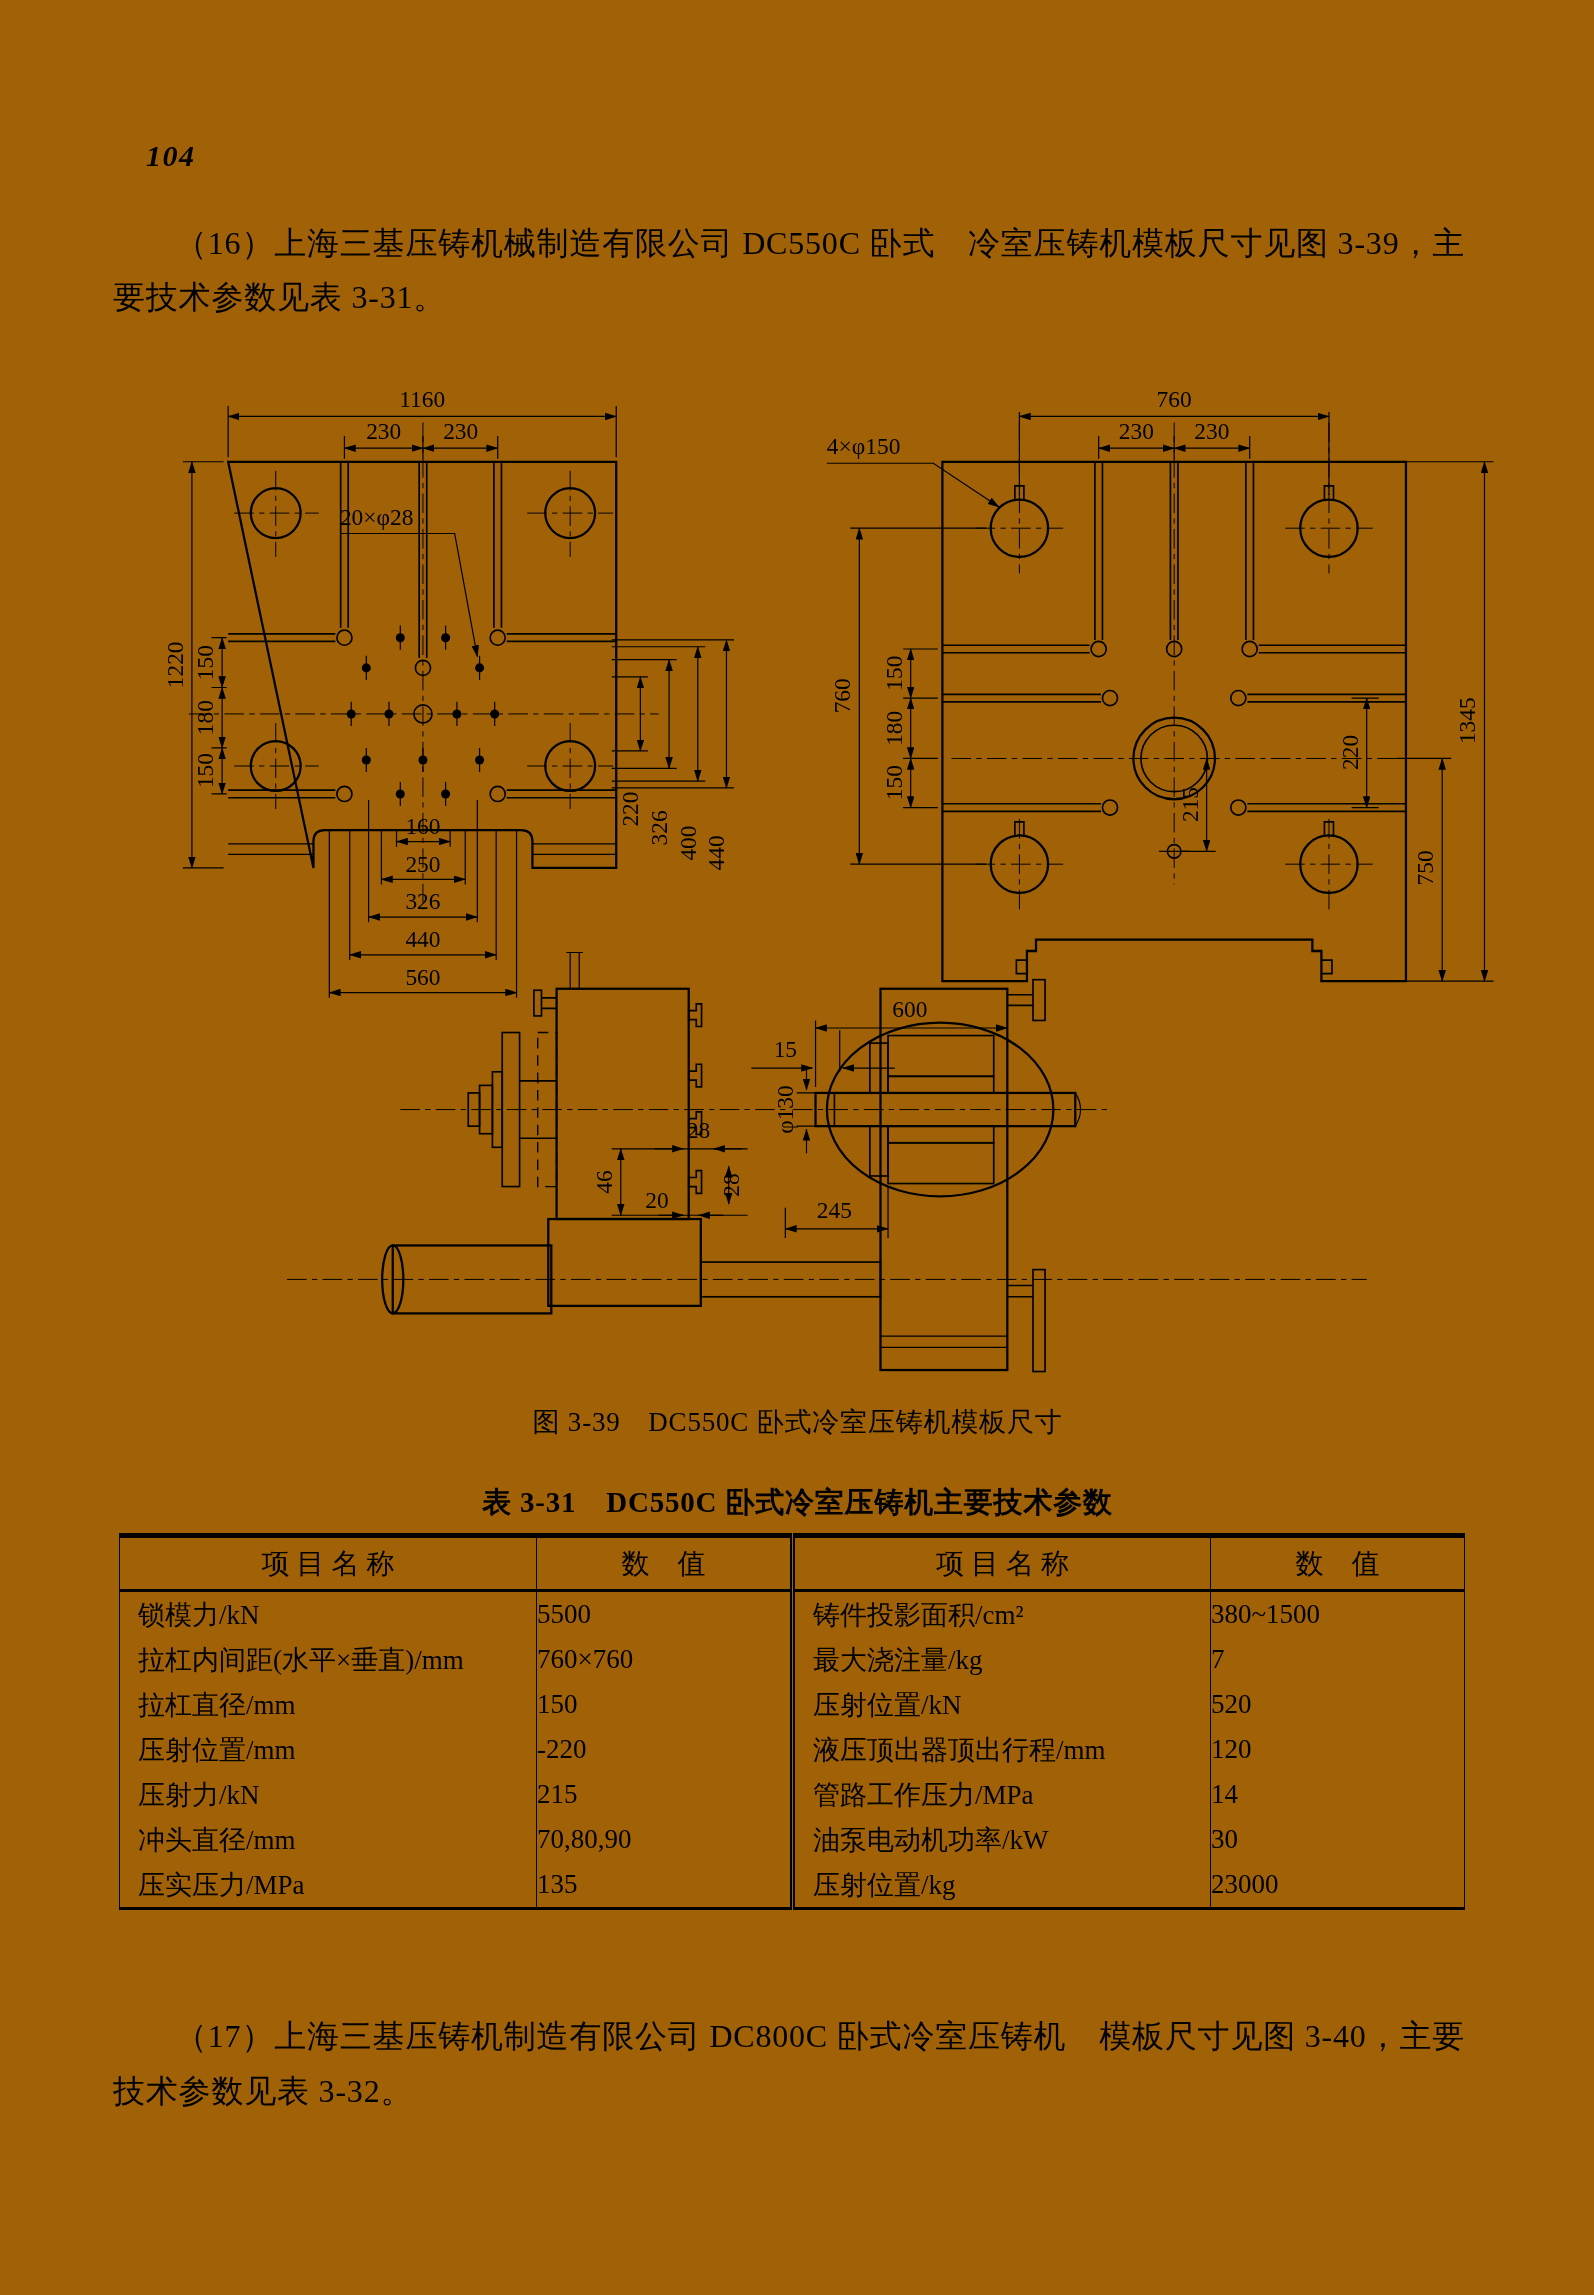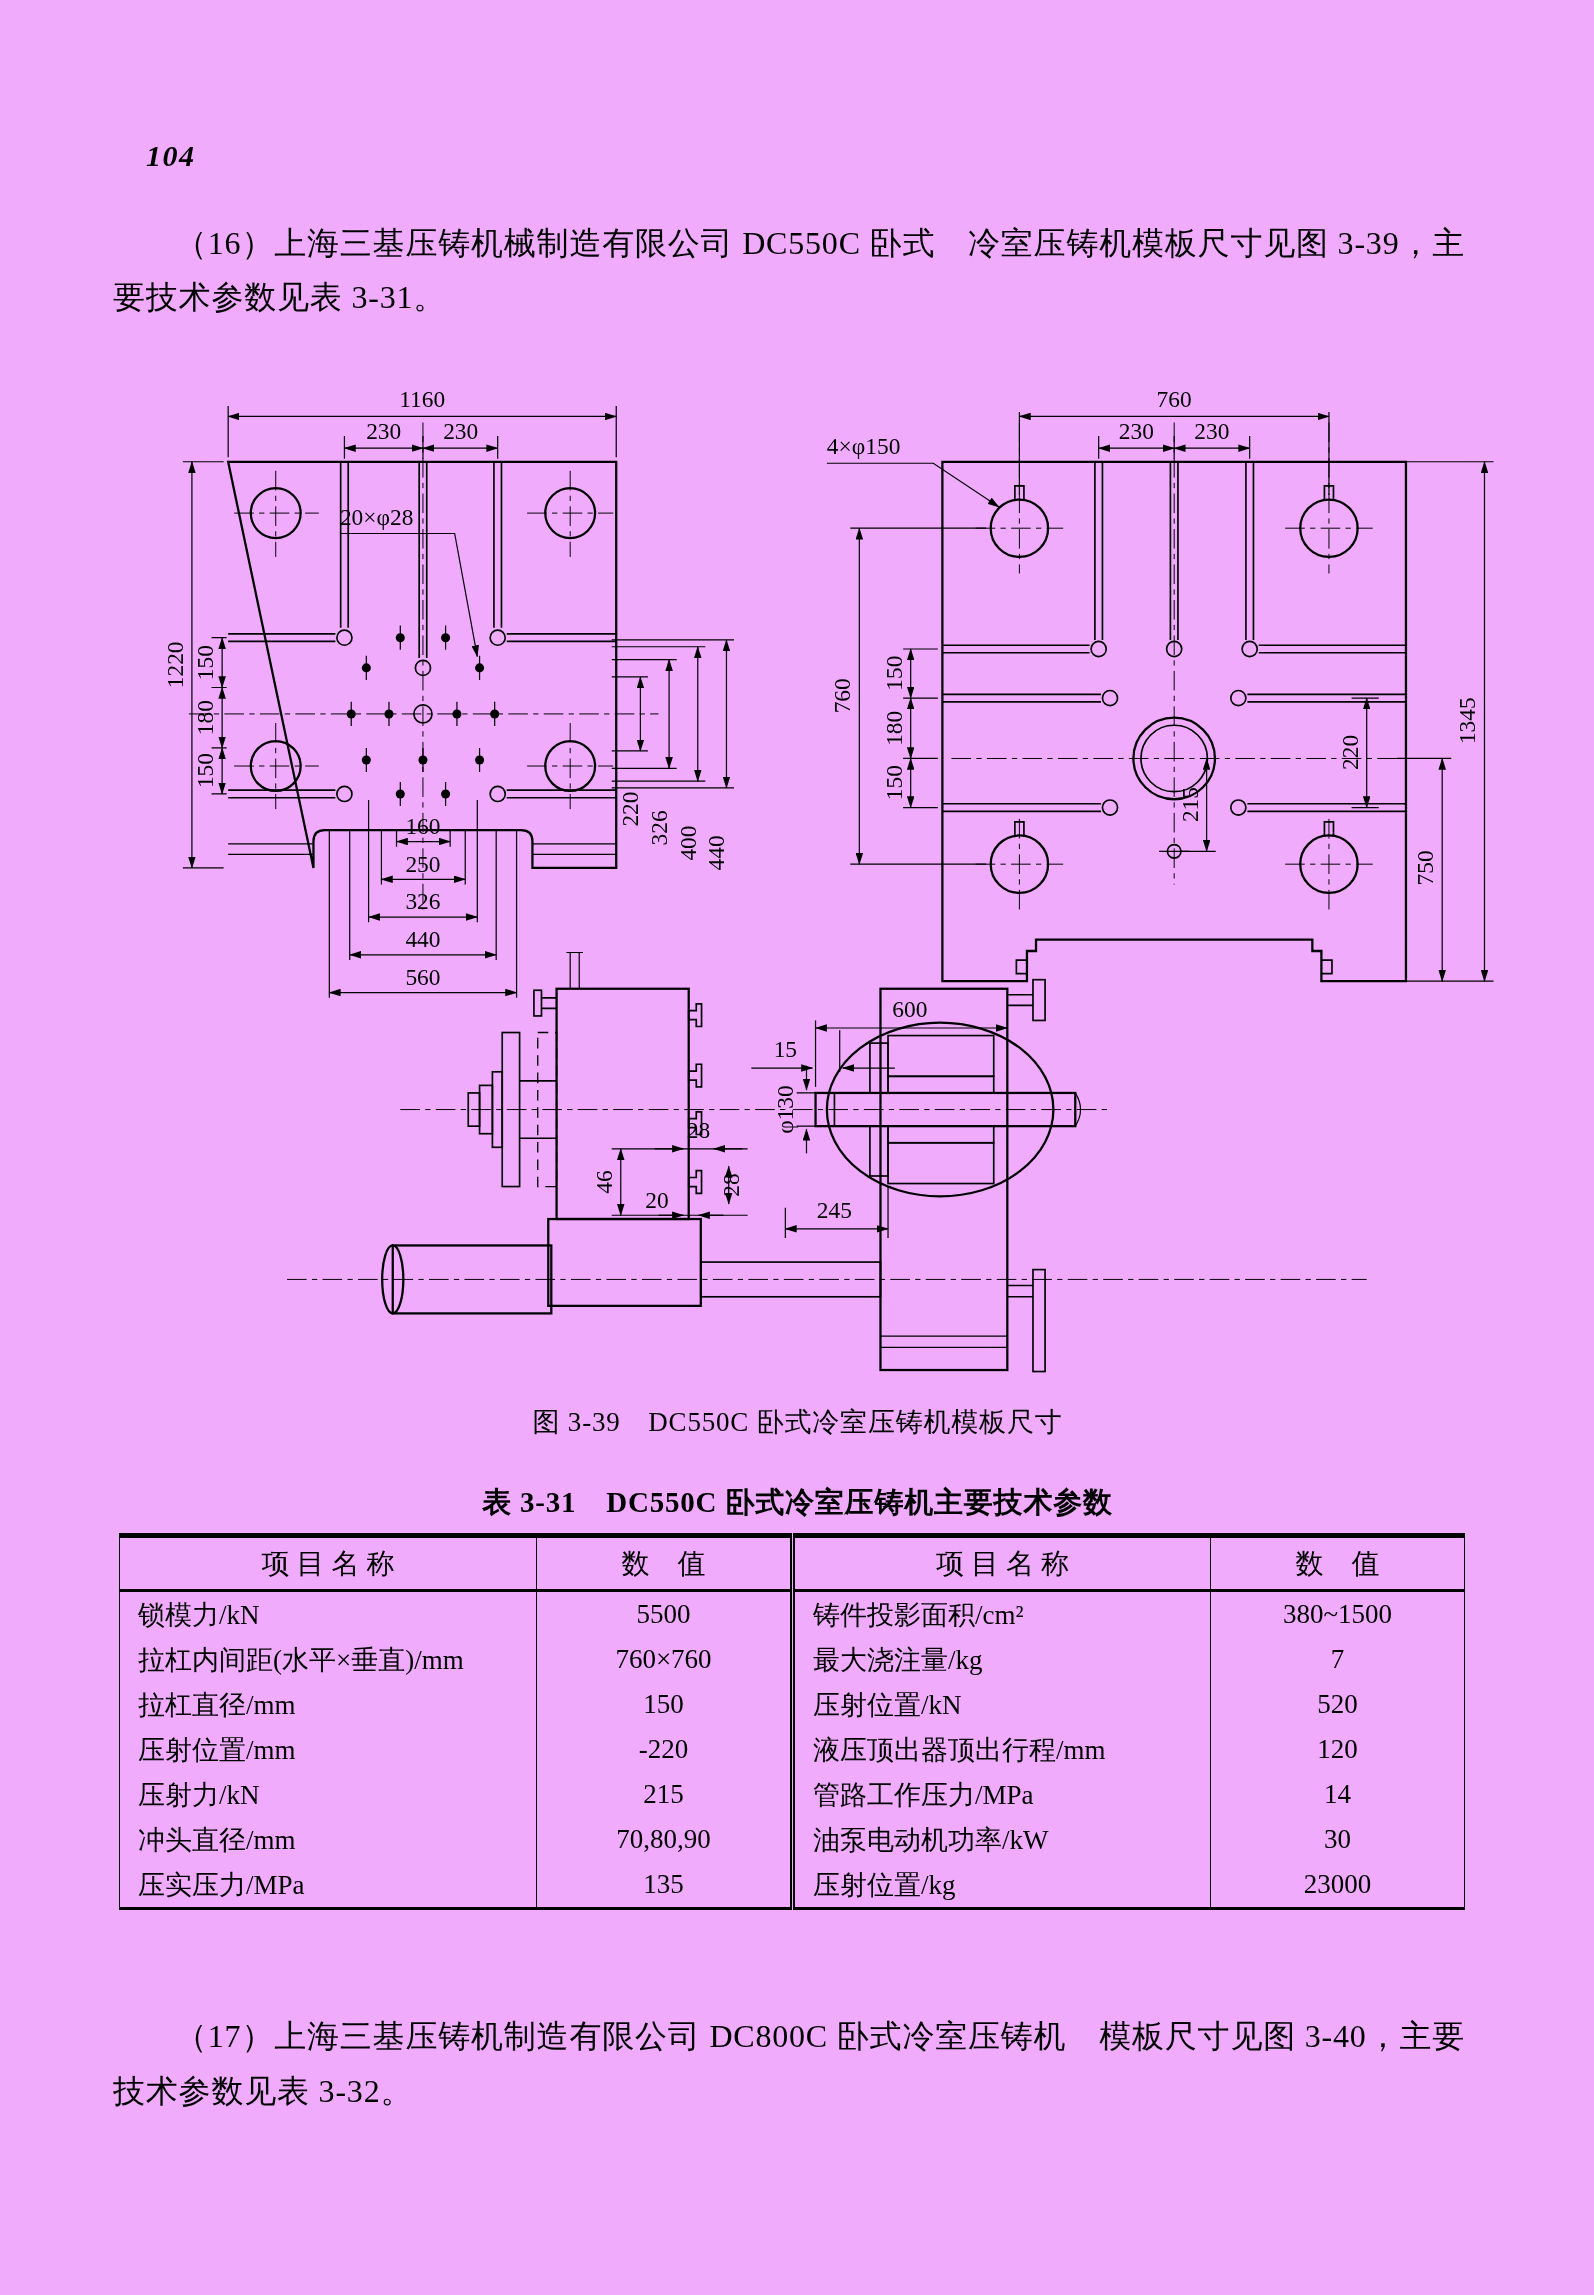--- a/index.html
+++ b/index.html
@@ -1,16 +1,16 @@
 <!DOCTYPE html>
 <html style="font-size:12px"><head>
 <meta charset="utf-8">
 <style>
   html,body{margin:0;padding:0;background:#e8e8e8;}
-  #page{position:relative;width:1595px;height:2295px;background:#f0abfc;
+  #page{position:relative;width:1595px;height:2295px;background:#a16207;
         font-family:"Liberation Serif","DejaVu Serif",serif;color:#000;overflow:hidden;}
   .abs{position:absolute;}
   #page-num{left:146px;top:139px;font-size:30px;font-style:italic;font-weight:bold;letter-spacing:1.5px;}
   .body-line{font-size:32px;white-space:nowrap;letter-spacing:0.8px;}
   #p16-l1{left:175px;top:222px;}
   #p16-l2{left:113px;top:276px;text-align:center;}
   #fig-caption{left:0;top:1404px;width:1595px;text-align:center;font-size:27px;letter-spacing:0.8px;}
   #tbl-title{left:0;top:1483px;width:1595px;text-align:center;font-size:29px;font-weight:bold;letter-spacing:0.8px;}
   #p17-l1{left:175px;top:2015px;}
   #p17-l2{left:113px;top:2070px;}
@@ -18,21 +18,21 @@
   #params{left:119px;top:1533px;width:1337px;border-collapse:collapse;table-layout:fixed;
           font-size:27px;}
   #params th,#params td{padding:0;height:45px;vertical-align:middle;overflow:hidden;white-space:nowrap;}
   #params thead th{height:51px;border-bottom:3.8px solid #000;font-weight:normal;font-size:28px;text-align:center;}
   #params .c1{width:416px;border-right:1.5px solid #000;}
   #params .c2{width:253px;border-right:5.3px double #000;}
   #params .c3{width:415px;border-right:1.5px solid #000;}
   #params .c4{width:253px;}
   #params{border-top:5.3px solid #000;border-bottom:3.8px solid #000;border-left:1.5px solid #000;border-right:1.5px solid #000;}
   #params td.name{text-align:left;padding-left:18px;}
-  #params td.val{text-align:center;font-family:Liberation Serif, serif;}
+  #params td.val{text-align:left;font-family:Liberation Serif, serif;}
   
   svg text.dim{font-family:"Liberation Serif","DejaVu Serif",serif;font-size:31px;fill:#000;}
   .ol{fill:none;stroke:#000;stroke-width:3;}
   .md{fill:none;stroke:#000;stroke-width:2.2;}
   .thin{fill:none;stroke:#000;stroke-width:1.6;}
   .cl{fill:none;stroke:#000;stroke-width:1.3;stroke-dasharray:26 7 7 7;}
   .dash{fill:none;stroke:#000;stroke-width:1.8;stroke-dasharray:14 9;}
   .dot{fill:#000;stroke:none;}
 </style>
 </head>

